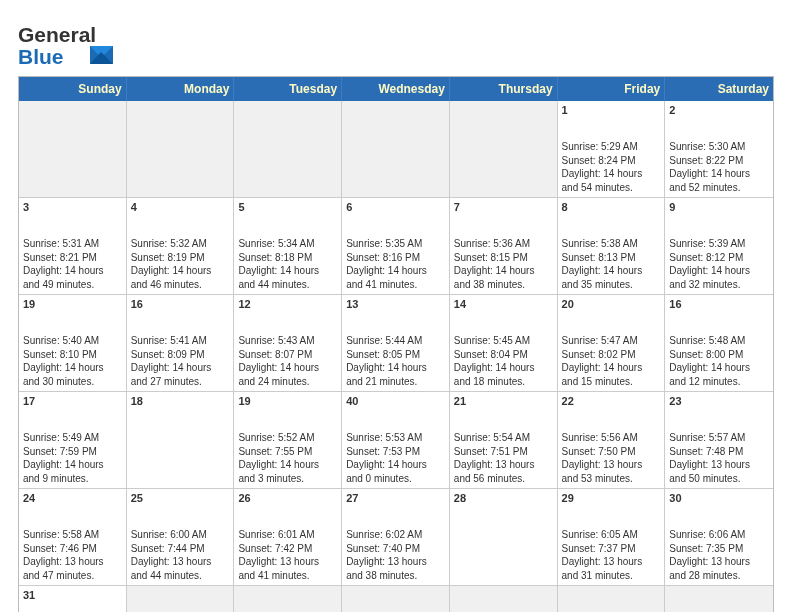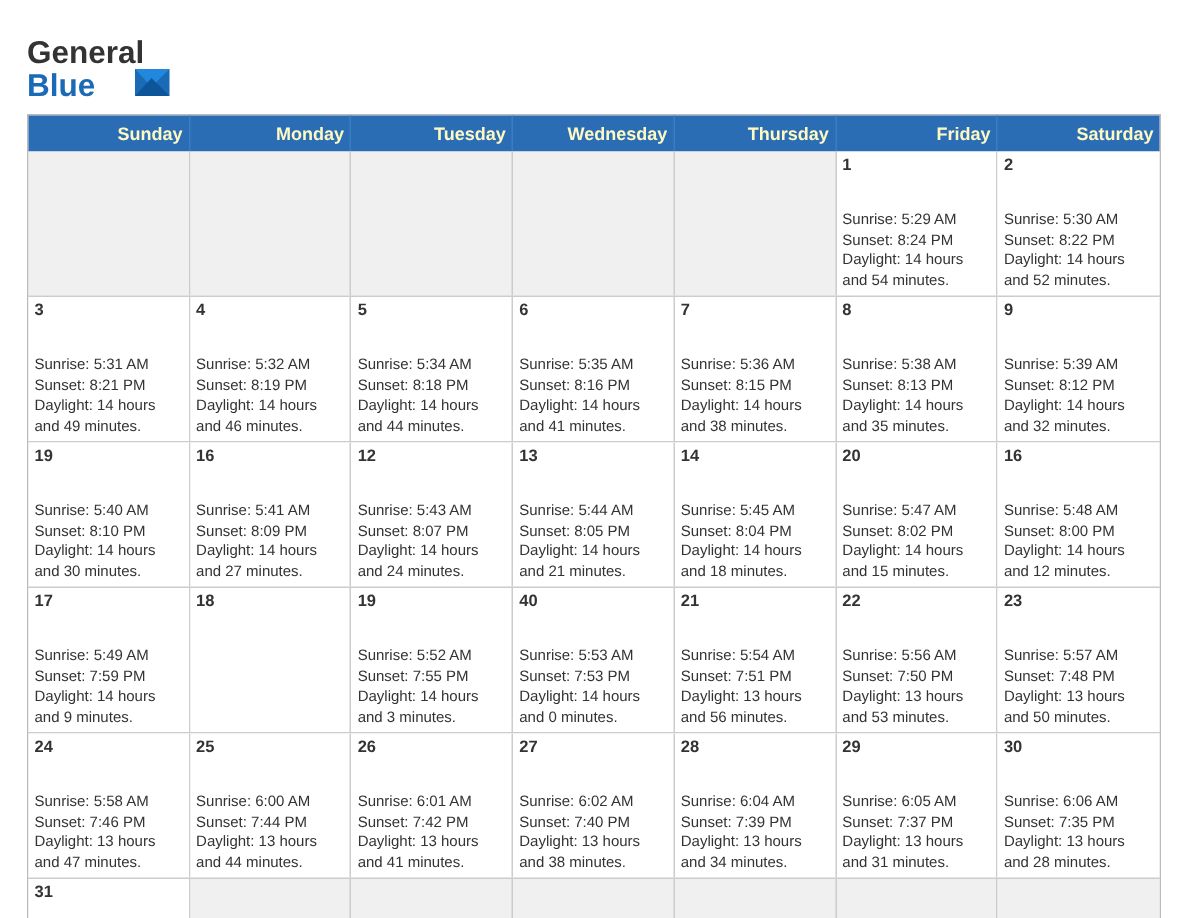--- a/index.html
+++ b/index.html
@@ -254,21 +254,20 @@
           <div class="cal-cell">
             <span class="day-number">26</span>
             <div class="sun-info">Sunrise: 6:01 AM<br>Sunset: 7:42 PM<br>Daylight: 13 hours and 41 minutes.</div>
           </div>
           <div class="cal-cell">
             <span class="day-number">27</span>
             <div class="sun-info">Sunrise: 6:02 AM<br>Sunset: 7:40 PM<br>Daylight: 13 hours and 38 minutes.</div>
           </div>
           <div class="cal-cell">
             <span class="day-number">28</span>
-            <div class="sun-info">Sunrise: 6:04 AM<br>Sunset: 7:39 PM<br>Daylight: 13 hours and 34 minutes.</div>
           </div>
           <div class="cal-cell">
             <span class="day-number">29</span>
             <div class="sun-info">Sunrise: 6:05 AM<br>Sunset: 7:37 PM<br>Daylight: 13 hours and 31 minutes.</div>
           </div>
           <div class="cal-cell">
             <span class="day-number">30</span>
             <div class="sun-info">Sunrise: 6:06 AM<br>Sunset: 7:35 PM<br>Daylight: 13 hours and 28 minutes.</div>
           </div>
         </div>

